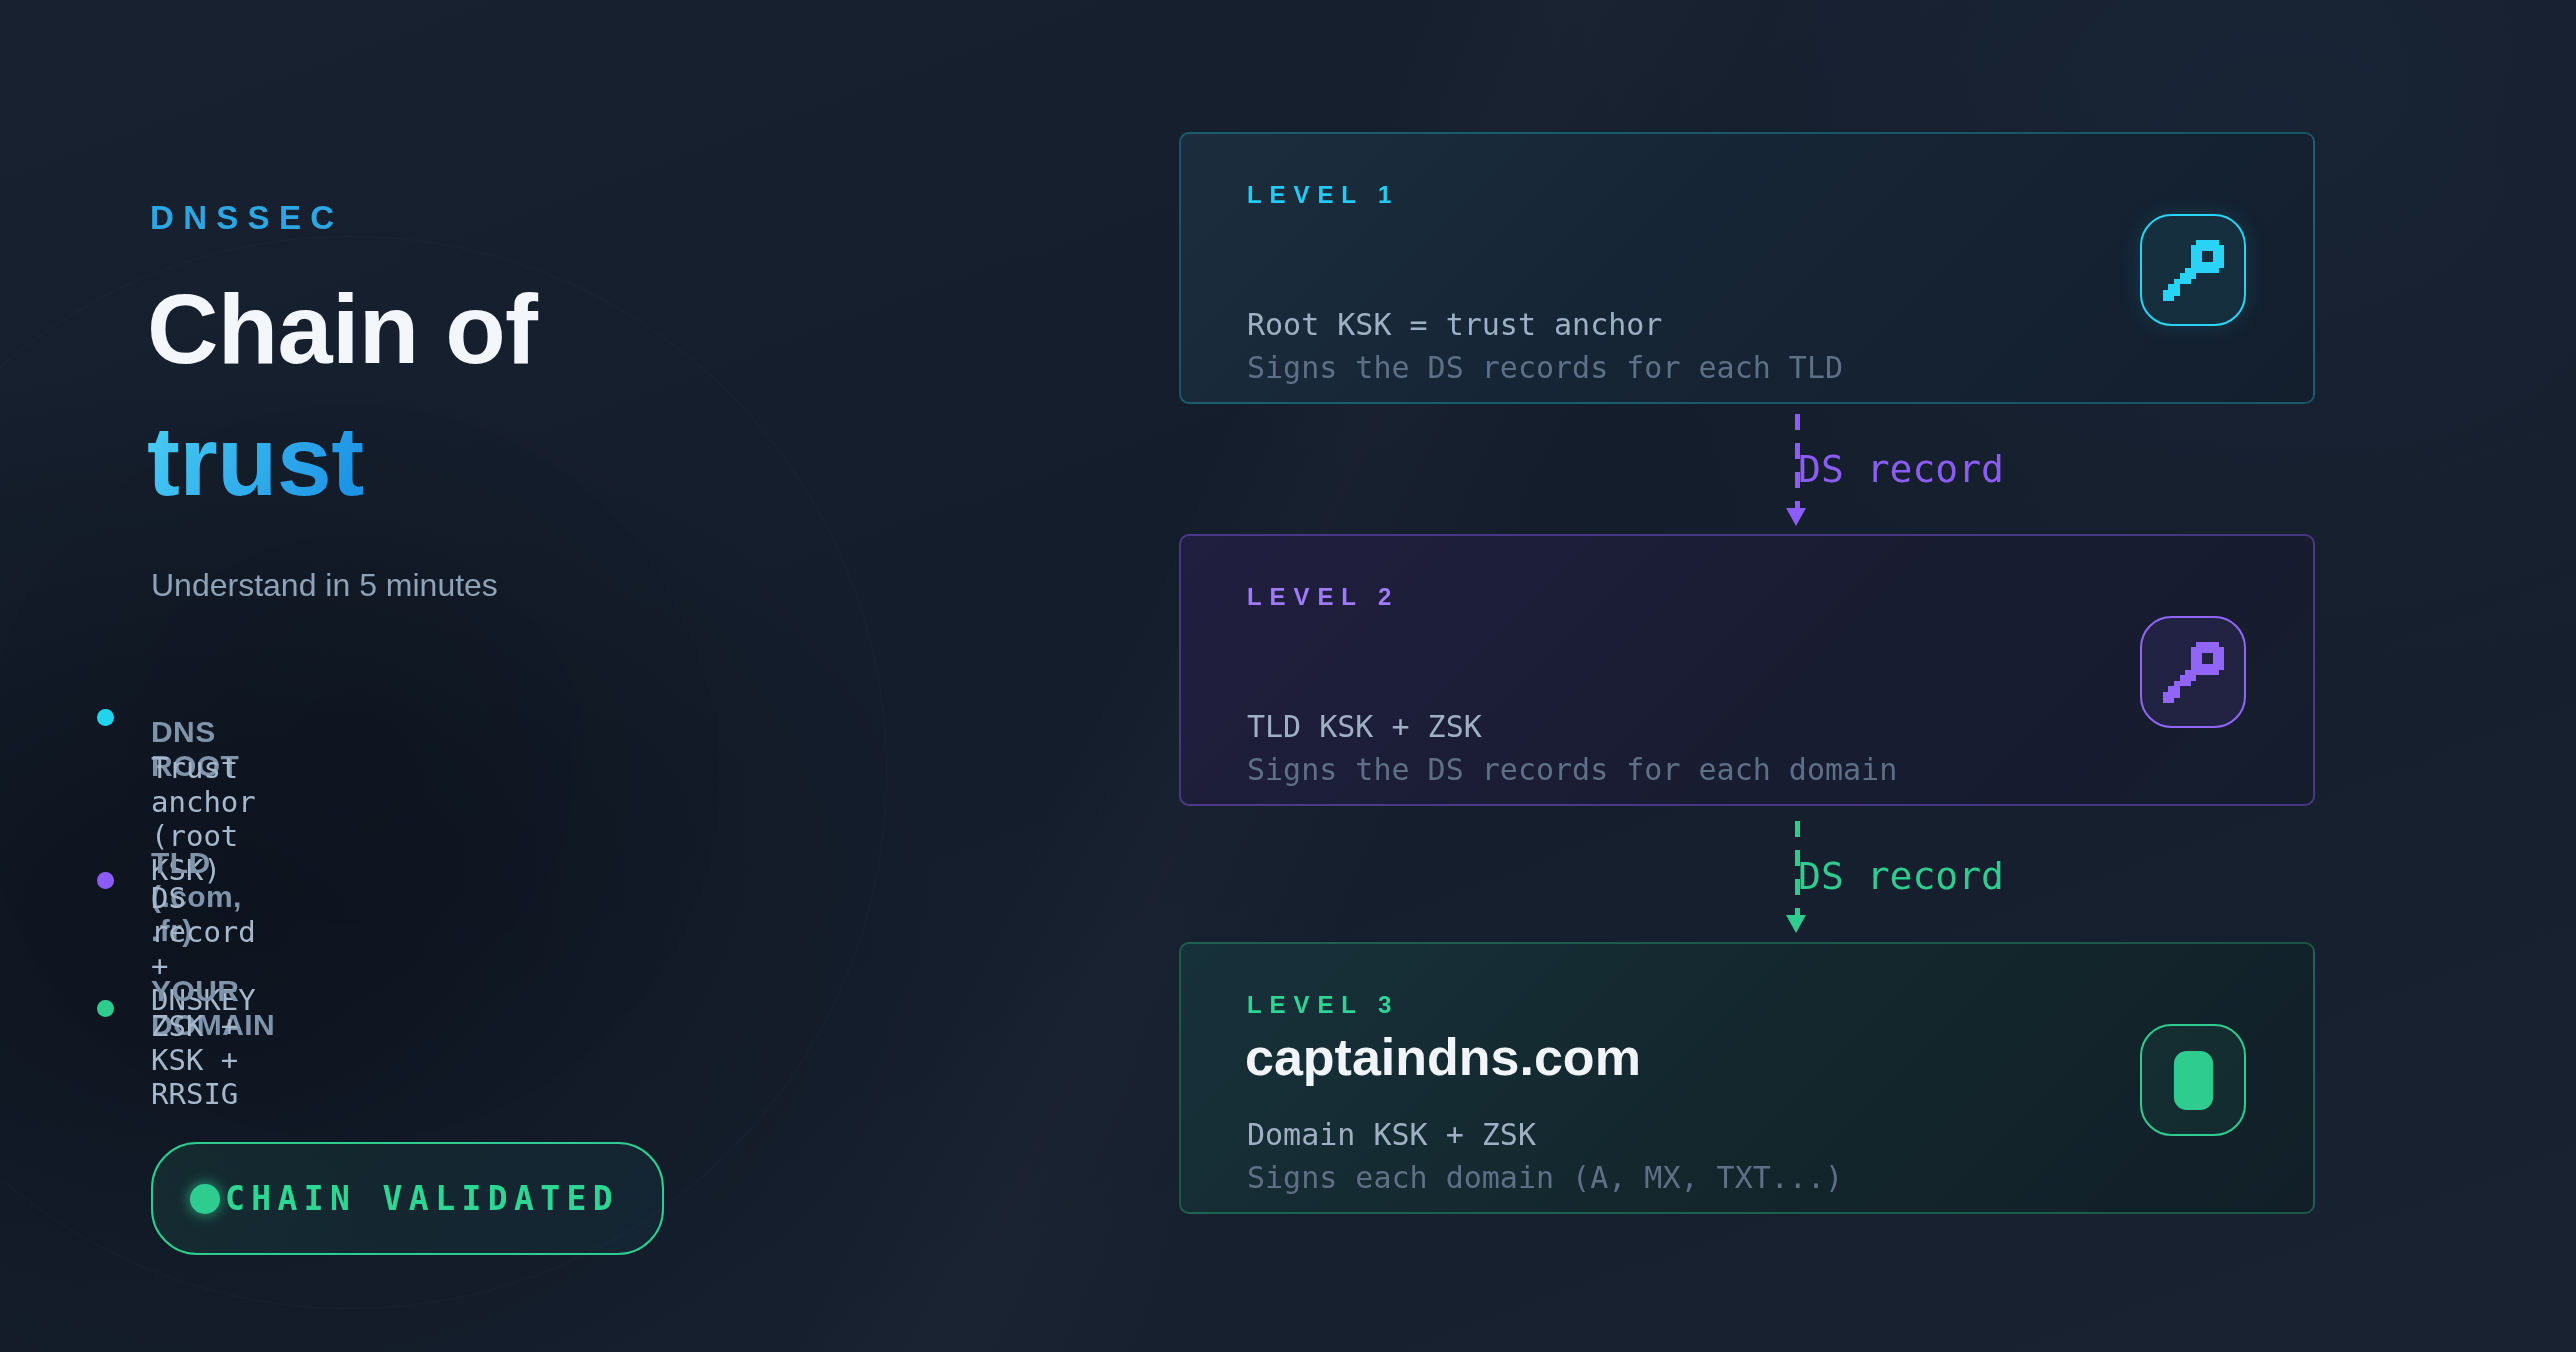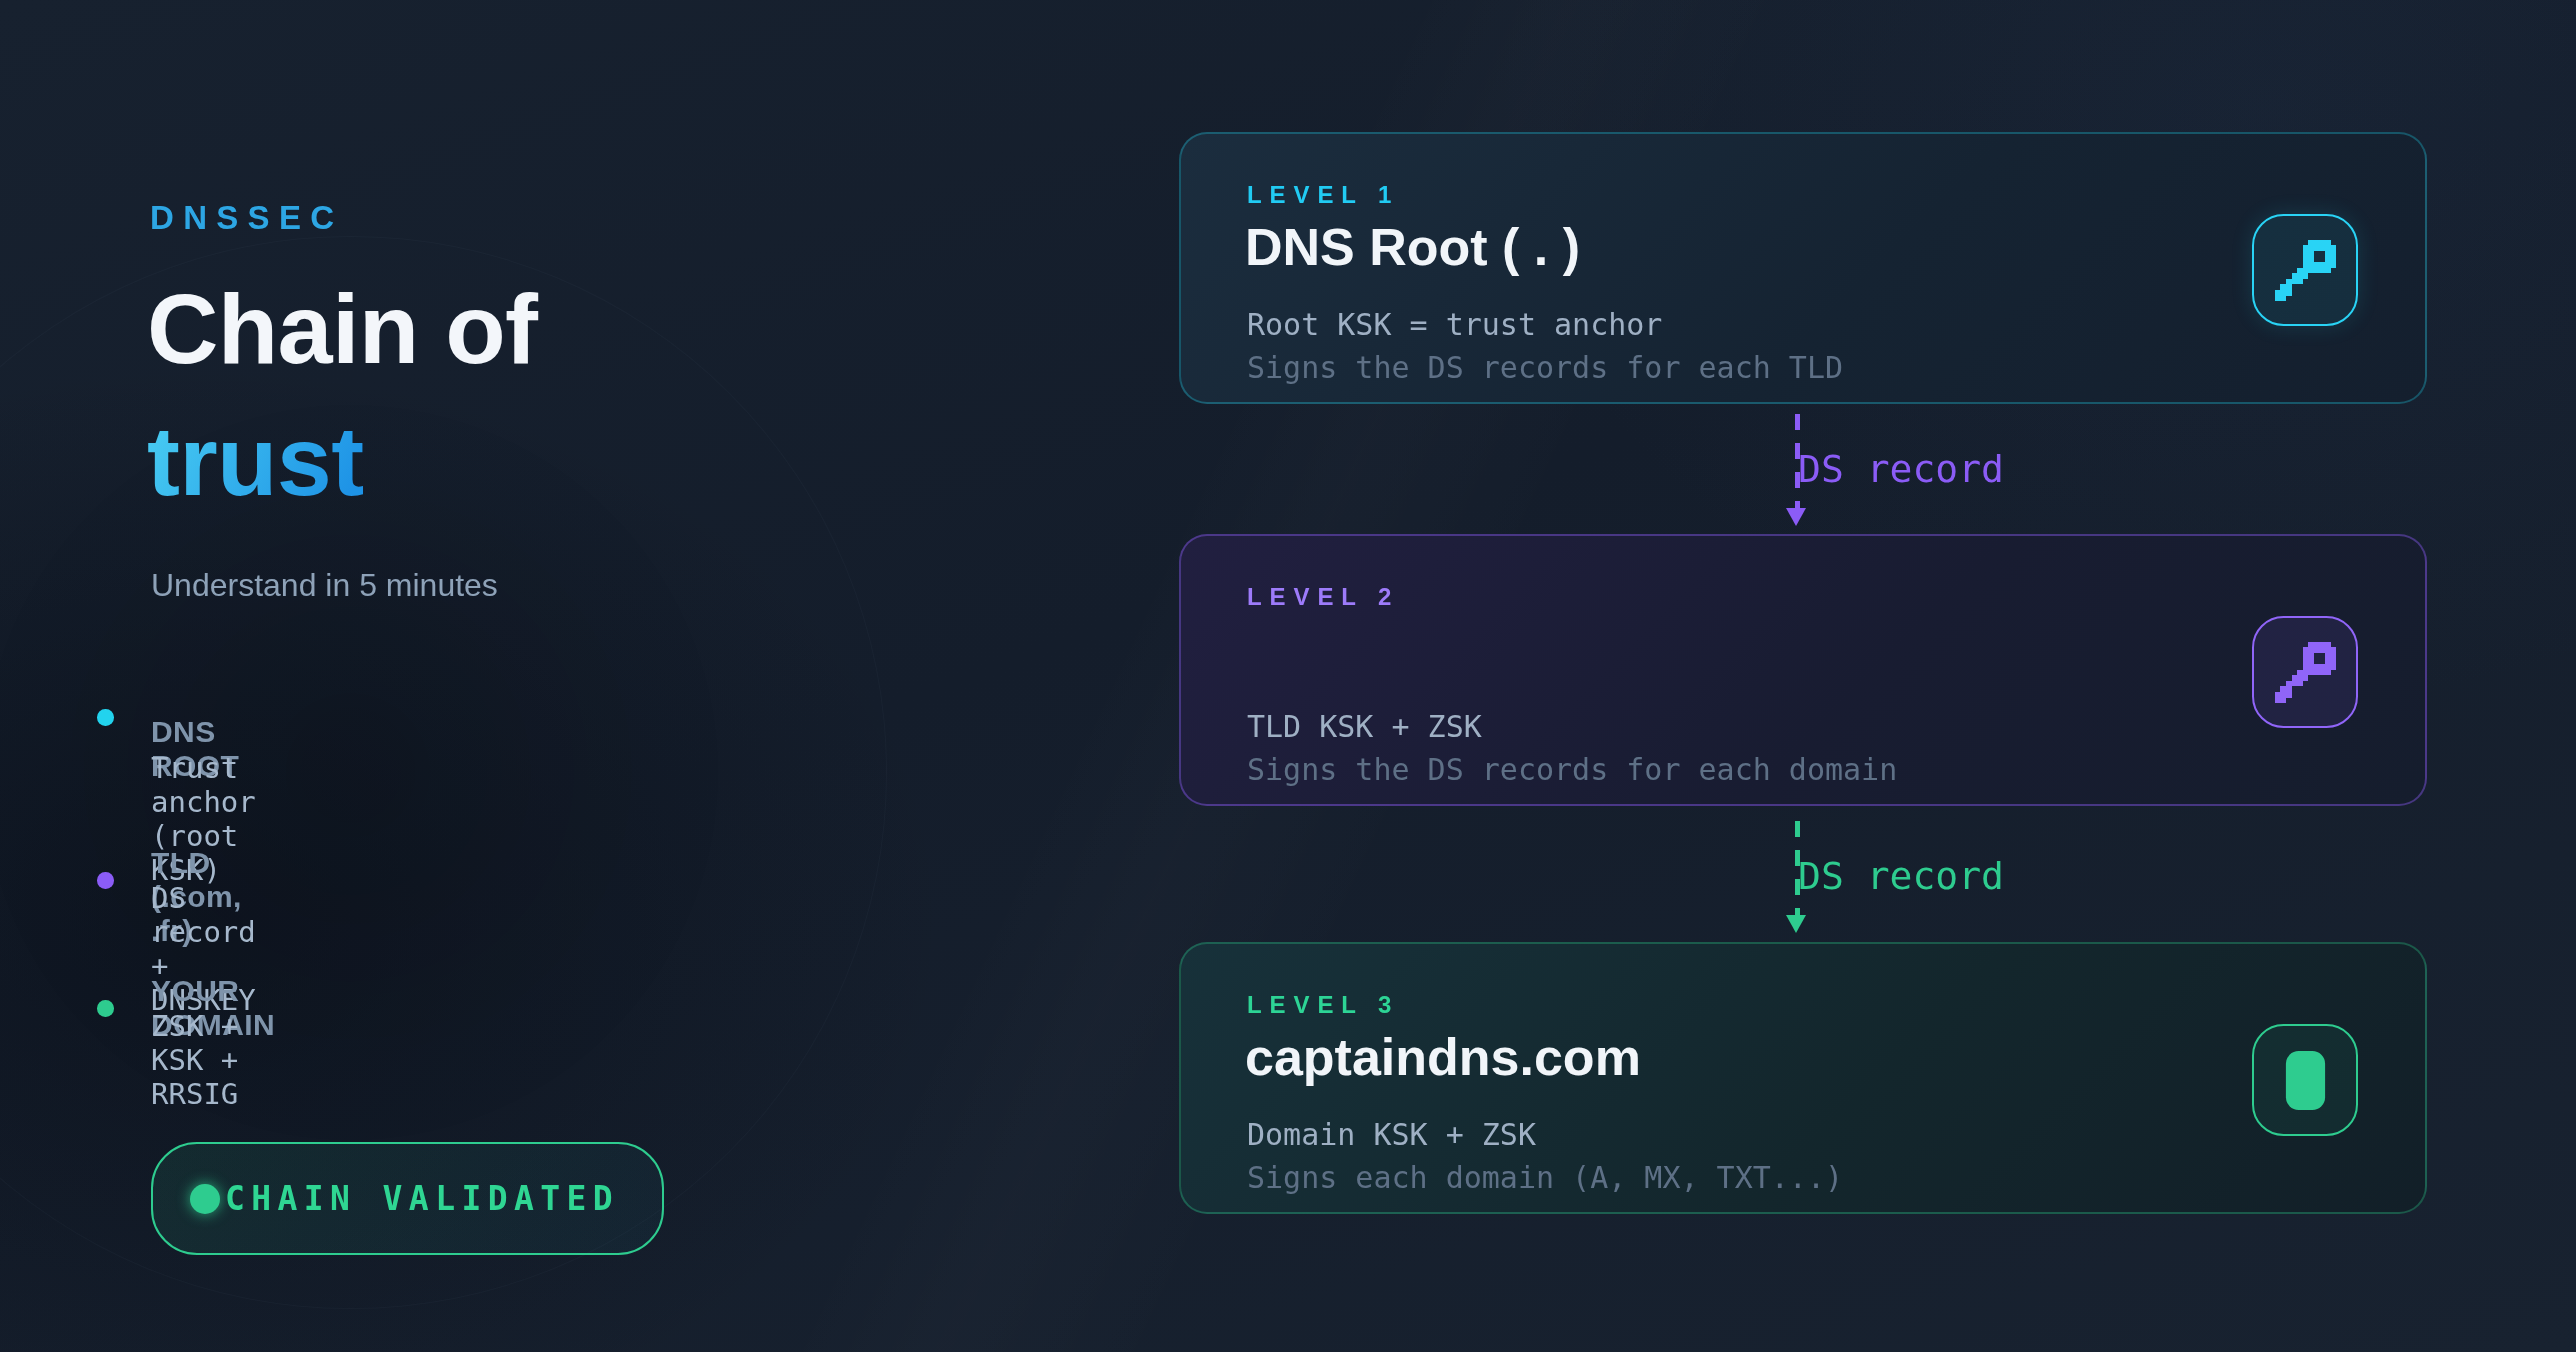--- a/index.html
+++ b/index.html
@@ -47,21 +47,21 @@
     border:2.9px solid #2ecc8f; border-radius:46px;
     background:linear-gradient(120deg, rgba(46,204,143,0.10), rgba(34,211,238,0.04));
     display:flex; align-items:center; justify-content:center; }
   .badge-dot { position:absolute; left:37px; top:50%; transform:translateY(-50%);
     width:30px; height:30px; border-radius:50%; background:#2ecc8f;
     box-shadow:0 0 14.3px rgba(46,204,143,0.8); }
   .badge-label { font-family:"DejaVu Sans Mono","Liberation Mono",monospace;
     font-size:33px; font-weight:bold; letter-spacing:6.4px; color:#2fd693; padding-left:29px; }
 
   
-  .card { position:absolute; left:1179px; width:1248px; height:272px; border-radius:28px; }
+  .card { position:absolute; left:1179px; width:1136px; height:272px; border-radius:10px; }
   .card1 { top:132px;
     background:linear-gradient(135deg,#1b2d3e 0%,#152332 55%,#141f2e 100%);
     border:2.1px solid rgba(34,211,238,0.30); }
   .card2 { top:534px;
     background:linear-gradient(135deg,#211f40 0%,#181c31 55%,#151d2d 100%);
     border:2.1px solid rgba(139,92,246,0.42); }
   .card3 { top:942px;
     background:linear-gradient(135deg,#17313a 0%,#13262c 55%,#121f28 100%);
     border:2.1px solid rgba(46,204,143,0.32); }
 
@@ -126,21 +126,20 @@
   <div class="li-detail d3">ZSK + KSK + RRSIG</div>
 </div>
 
 <div class="badge">
   <span class="badge-dot"></span>
   <span class="badge-label">CHAIN VALIDATED</span>
 </div>
 
 <section class="card card1">
   <div class="level">LEVEL 1</div>
-  <h2 class="card-title">DNS Root ( . )</h2>
   <div class="card-mono line1">Root KSK = trust anchor</div>
   <div class="card-mono line2">Signs the DS records for each TLD</div>
   <div class="icon-box">
     <svg viewBox="0.5 -0.5 12 12" width="67" height="67" fill="currentColor" shape-rendering="crispEdges" aria-hidden="true">
       <rect x="7" y="0" width="4" height="1"></rect>
         <rect x="6" y="1" width="6" height="1"></rect>
       <rect x="6" y="2" width="2" height="1"></rect>
         <rect x="10" y="2" width="2" height="1"></rect>
       <rect x="6" y="3" width="2" height="1"></rect>
         <rect x="10" y="3" width="2" height="1"></rect>

